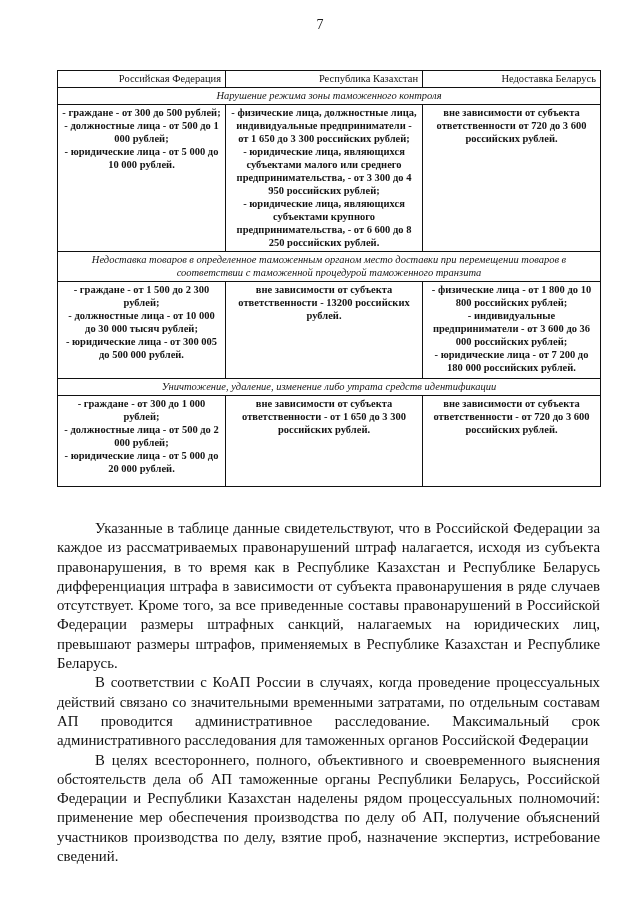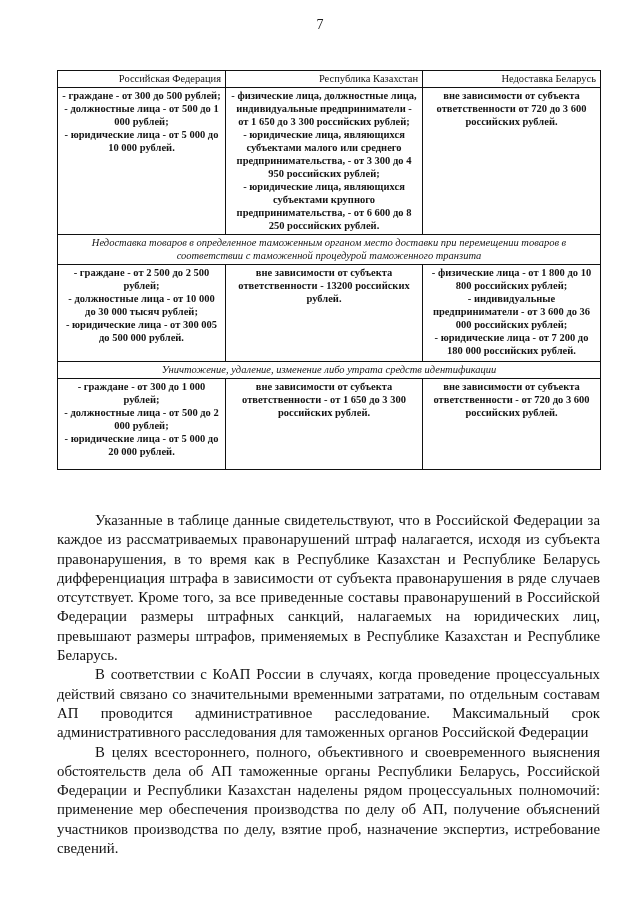--- a/index.html
+++ b/index.html
@@ -65,21 +65,21 @@
   }
   td.cell.align-left { text-align: left; }
   td.cell .item {
     text-align: center;
   }
   tr.row-h1 td { height: 141px; }
   tr.row-h2 td { height: 93px; }
   tr.row-h3 td { height: 87px; }
   
   .body-text {
-    margin: 41px 40px 0 57px;
+    margin: 32px 40px 0 57px;
     width: 543px;
     font-size: 14.8px;
     line-height: 19.3px;
     text-align: justify;
     color: #111;
   }
   .body-text p {
     margin: 0;
     text-indent: 38px;
   }
@@ -98,20 +98,23 @@
         <col class="c3">
       </colgroup>
 
     <tbody>
         <tr>
       <td class="col-head">Российская Федерация</td>
       <td class="col-head">Республика Казахстан</td>
       <td class="col-head">Недоставка Беларусь</td>
     </tr>
 
+    <tr>
+      <td class="section-head" colspan="3">Нарушение режима зоны таможенного контроля</td>
+    </tr>
     <tr class="row-h1">
       <td class="cell">
         <div class="item">- граждане - от 300 до 500 рублей;</div>
         <div class="item">- должностные лица - от 500 до 1 000 рублей;</div>
         <div class="item">- юридические лица - от 5 000 до 10 000 рублей.</div>
       </td>
       <td class="cell">
         <div class="item">- физические лица, должностные лица, индивидуальные предприниматели - от 1 650 до 3 300 российских рублей;</div>
         <div class="item">- юридические лица, являющихся субъектами малого или среднего предпринимательства, - от 3 300 до 4 950 российских рублей;</div>
         <div class="item">- юридические лица, являющихся субъектами крупного предпринимательства, - от 6 600 до 8 250 российских рублей.</div>
@@ -119,21 +122,21 @@
       <td class="cell">
         <div class="item">вне зависимости от субъекта ответственности от 720 до 3 600 российских рублей.</div>
       </td>
     </tr>
 
     <tr>
       <td class="section-head" colspan="3">Недоставка товаров в определенное таможенным органом место доставки при перемещении товаров в соответствии с таможенной процедурой таможенного транзита</td>
     </tr>
     <tr class="row-h2">
       <td class="cell">
-        <div class="item">- граждане - от 2 500 до 2 500 рублей;</div>
+        <div class="item">- граждане - от 1 500 до 2 300 рублей;</div>
         <div class="item">- должностные лица - от 10 000 до 30 000 тысяч рублей;</div>
         <div class="item">- юридические лица - от 300 005 до 500 000 рублей.</div>
       </td>
       <td class="cell">
         <div class="item">вне зависимости от субъекта ответственности - 13200 российских рублей.</div>
       </td>
       <td class="cell">
         <div class="item">- физические лица - от 1 800 до 10 800 российских рублей;</div>
         <div class="item">- индивидуальные предприниматели - от 3 600 до 36 000 российских рублей;</div>
         <div class="item">- юридические лица - от 7 200 до 180 000 российских рублей.</div>

